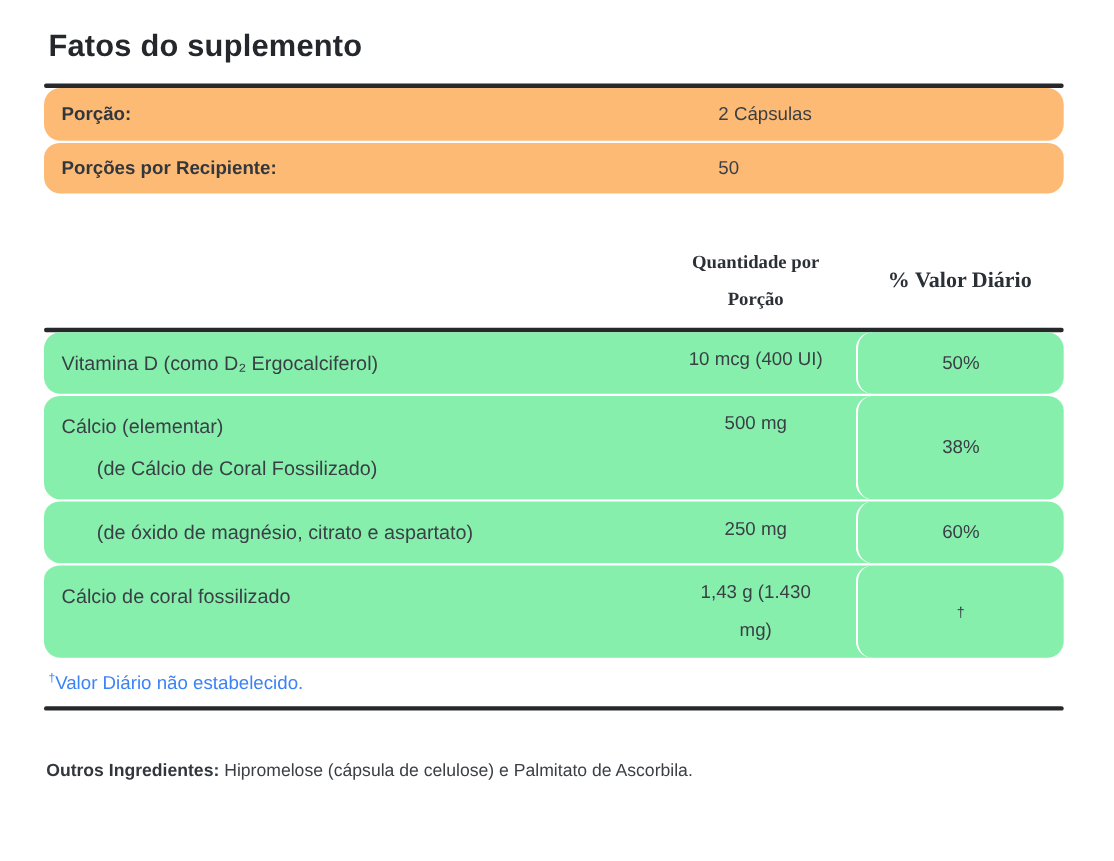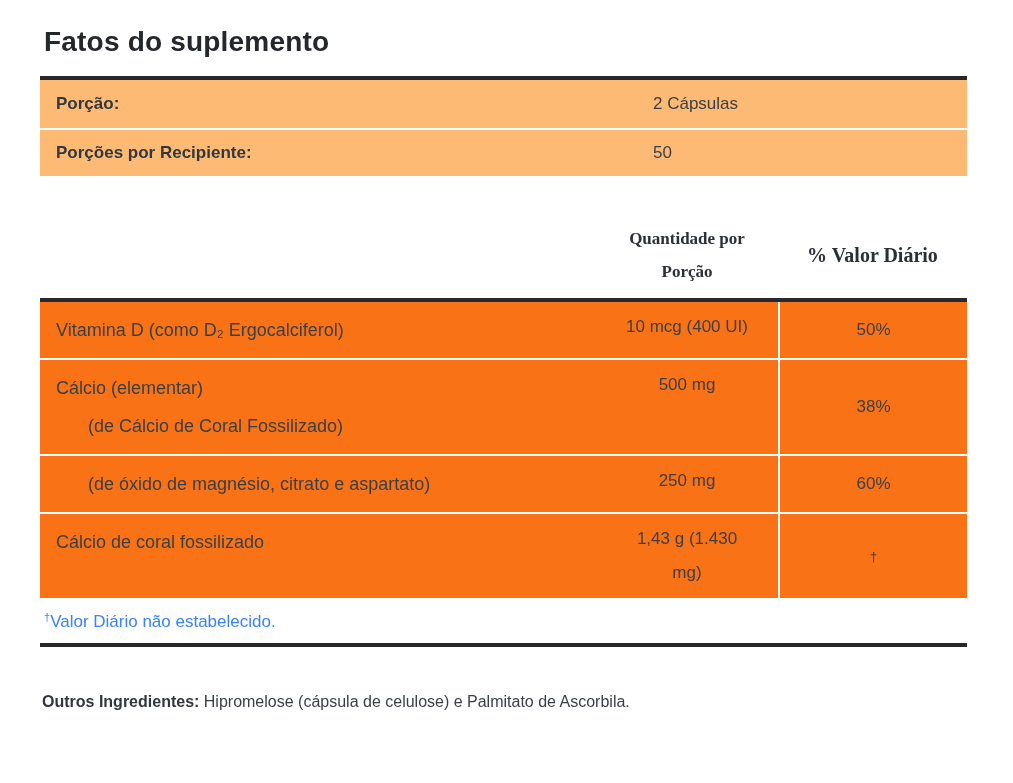--- a/index.html
+++ b/index.html
@@ -1,15 +1,15 @@
 <!DOCTYPE html>
 <html><head>
 <meta charset="utf-8">
 <style>
-  * { box-sizing: border-box; }
+  * { box-sizing: border-box; border-radius: 15px; }
   html, body { margin: 0; padding: 0; background: #ffffff; }
   body {
     font-family: "Liberation Sans", "DejaVu Sans", sans-serif;
     color: #3a3f45;
     -webkit-font-smoothing: antialiased;
   }
   .page {
     position: relative;
     width: 1013px;
     height: 783px;
@@ -73,21 +73,21 @@
     font-weight: 700;
     font-size: 20px;
     color: #2b3036;
   }
 
   
   .ntable { width: 927px; }
   .nrow {
     display: grid;
     grid-template-columns: 556px 182px 189px;
-    background: #f97316;
+    background: #86efac;
   }
   .nrow + .nrow { border-top: 2px solid #ffffff; }
   .name-cell {
     padding: 9px 0 9px 16px;
     font-size: 18px;
     line-height: 38px;
     color: #3a3f45;
   }
   .name-line { display: block; }
   .name-line.indent { padding-left: 32px; }

